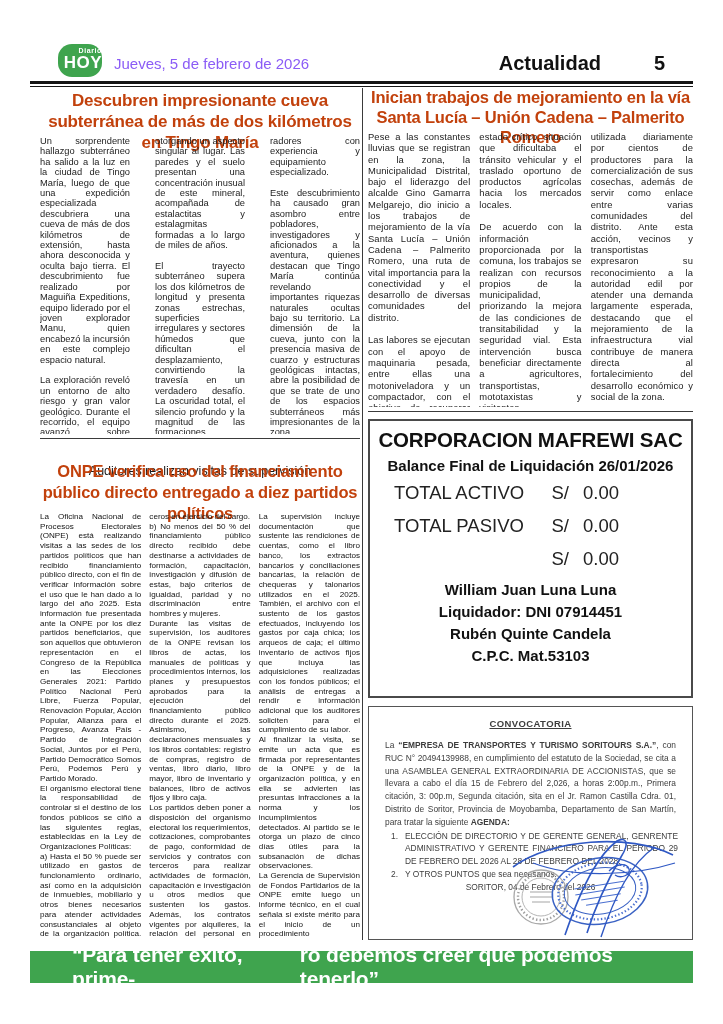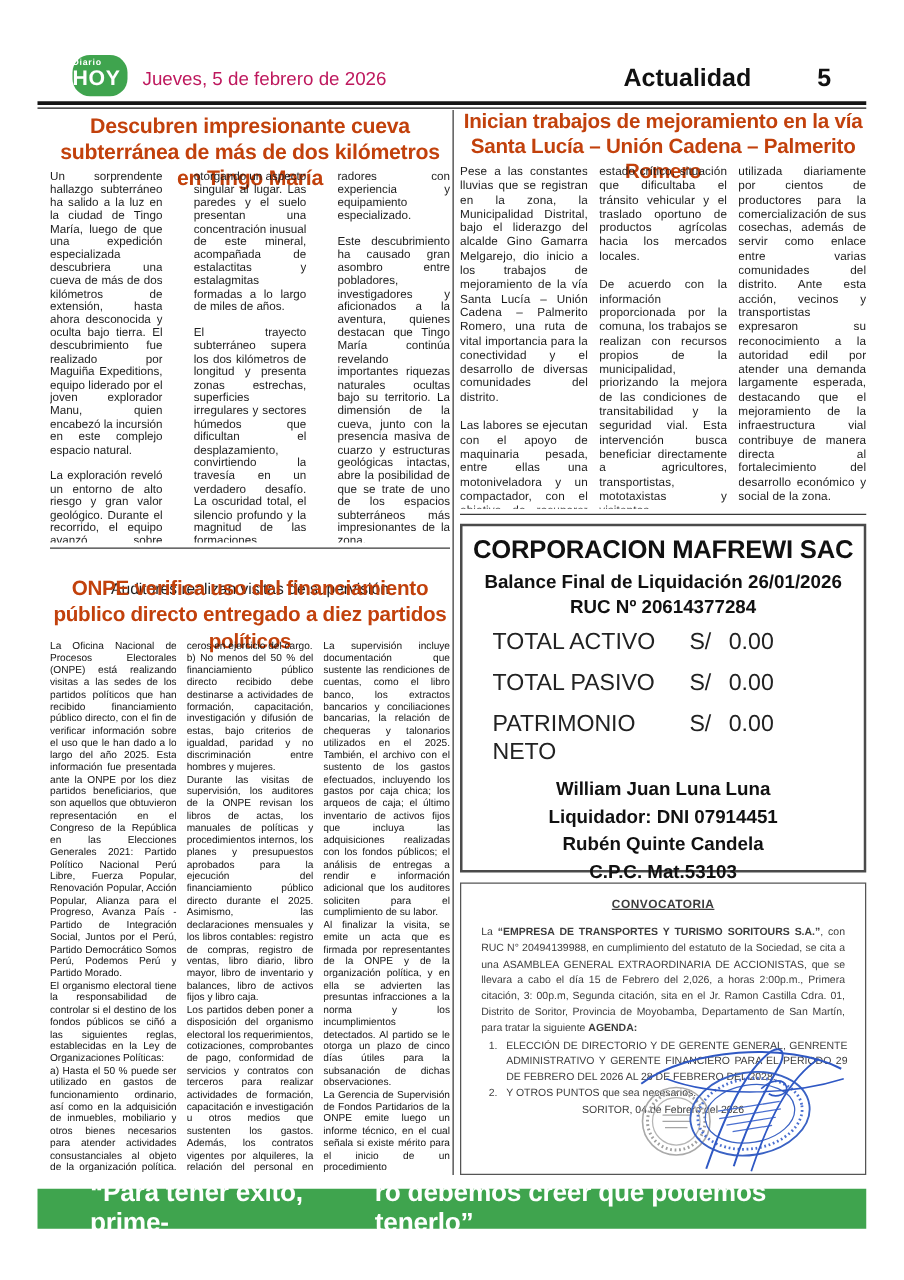--- a/index.html
+++ b/index.html
@@ -1,24 +1,24 @@
 <!DOCTYPE html>
 <html lang="es"><head>
 <meta charset="utf-8">
 <style>
   html,body{margin:0;padding:0;background:#ffffff;}
   .page{position:relative;width:723px;height:1024px;background:#fff;overflow:hidden;
         font-family:"Liberation Sans",sans-serif;color:#1a1a1a;}
   
   .masthead{position:absolute;left:30px;right:30px;top:42px;height:36px;}
   .logo{position:absolute;left:28px;top:2px;width:44px;height:33px;background:#3fa44e;
-        color:#fff;text-align:left;border-radius:14px;}
+        color:#fff;text-align:right;border-radius:14px;}
   .logo .dtop{font-size:7px;font-weight:700;letter-spacing:.6px;padding-top:3px;line-height:7px;}
   .logo .dmain{font-size:17px;font-weight:800;line-height:18px;letter-spacing:.5px;}
-  .mh-date{position:absolute;left:84px;bottom:6px;font-size:15px;color:#be185d;}
+  .mh-date{position:absolute;left:84px;bottom:6px;font-size:15px;color:#8b5cf6;}
   .mh-section{position:absolute;right:92px;bottom:3px;font-size:20px;font-weight:700;color:#111;}
   .mh-pageno{position:absolute;right:28px;bottom:3px;font-size:20px;font-weight:700;color:#111;}
   .rule-double{position:absolute;left:30px;right:30px;top:81px;height:2px;
         border-top:3px solid #141414;border-bottom:1px solid #141414;}
   
   .headline{position:absolute;text-align:center;font-weight:700;color:#c2410c;letter-spacing:-.2px;}
   .kicker{position:absolute;text-align:center;color:#1c1c1c;}
   .cols{position:absolute;display:flex;}
   .col{flex:1;text-align:justify;white-space:pre-line;overflow:hidden;}
   .vdivider{position:absolute;left:362px;top:88px;width:1px;height:852px;background:#3a3a3a;}
@@ -125,34 +125,32 @@
 Durante las visitas de supervisión, los auditores de la ONPE revisan los libros de actas, los manuales de políticas y procedimientos internos, los planes y presupuestos aprobados para la ejecución del financiamiento público directo durante el 2025. Asimismo, las declaraciones mensuales y los libros contables: registro de compras, registro de ventas, libro diario, libro mayor, libro de inventario y balances, libro de activos fijos y libro caja.
 Los partidos deben poner a disposición del organismo electoral los requerimientos, cotizaciones, comprobantes de pago, conformidad de servicios y contratos con terceros para realizar actividades de formación, capacitación e investigación u otros medios que sustenten los gastos. Además, los contratos vigentes por alquileres, la relación del personal en planilla, boletas de pago, la relación de terceros y sus respectivos contratos.</div>
     <div class="col">La supervisión incluye documentación que sustente las rendiciones de cuentas, como el libro banco, los extractos bancarios y conciliaciones bancarias, la relación de chequeras y talonarios utilizados en el 2025. También, el archivo con el sustento de los gastos efectuados, incluyendo los gastos por caja chica; los arqueos de caja; el último inventario de activos fijos que incluya las adquisiciones realizadas con los fondos públicos; el análisis de entregas a rendir e información adicional que los auditores soliciten para el cumplimiento de su labor.
 Al finalizar la visita, se emite un acta que es firmada por representantes de la ONPE y de la organización política, y en ella se advierten las presuntas infracciones a la norma y los incumplimientos detectados. Al partido se le otorga un plazo de cinco días útiles para la subsanación de dichas observaciones.
 La Gerencia de Supervisión de Fondos Partidarios de la ONPE emite luego un informe técnico, en el cual señala si existe mérito para el inicio de un procedimiento administrativo sancionador. Tanto las rendiciones de cuentas presentadas por los partidos políticos como los informes técnicos respectivos son publicados en la plataforma digital de financiamiento CLARIDAD, que es de acceso público.</div>
   </div>
 
   <div class="balance-box">
     <div class="bal-title">CORPORACION MAFREWI SAC</div>
     <div class="bal-sub">Balance Final de Liquidación 26/01/2026</div>
-    <div class="bal-ruc">RUC Nº 20614377284</div>
     <div class="bal-rows">
       <div class="bal-row">
         <span class="lbl">TOTAL ACTIVO</span>
         <span class="cur">S/</span>
         <span class="amt">0.00</span>
       </div>
       <div class="bal-row">
         <span class="lbl">TOTAL PASIVO</span>
         <span class="cur">S/</span>
         <span class="amt">0.00</span>
       </div>
       <div class="bal-row">
-        <span class="lbl">PATRIMONIO NETO</span>
         <span class="cur">S/</span>
         <span class="amt">0.00</span>
       </div>
     </div>
     <div class="bal-line">William Juan Luna Luna</div>
     <div class="bal-line">Liquidador: DNI 07914451</div>
     <div class="bal-line">Rubén Quinte Candela</div>
     <div class="bal-line">C.P.C. Mat.53103</div>
   </div>
 

